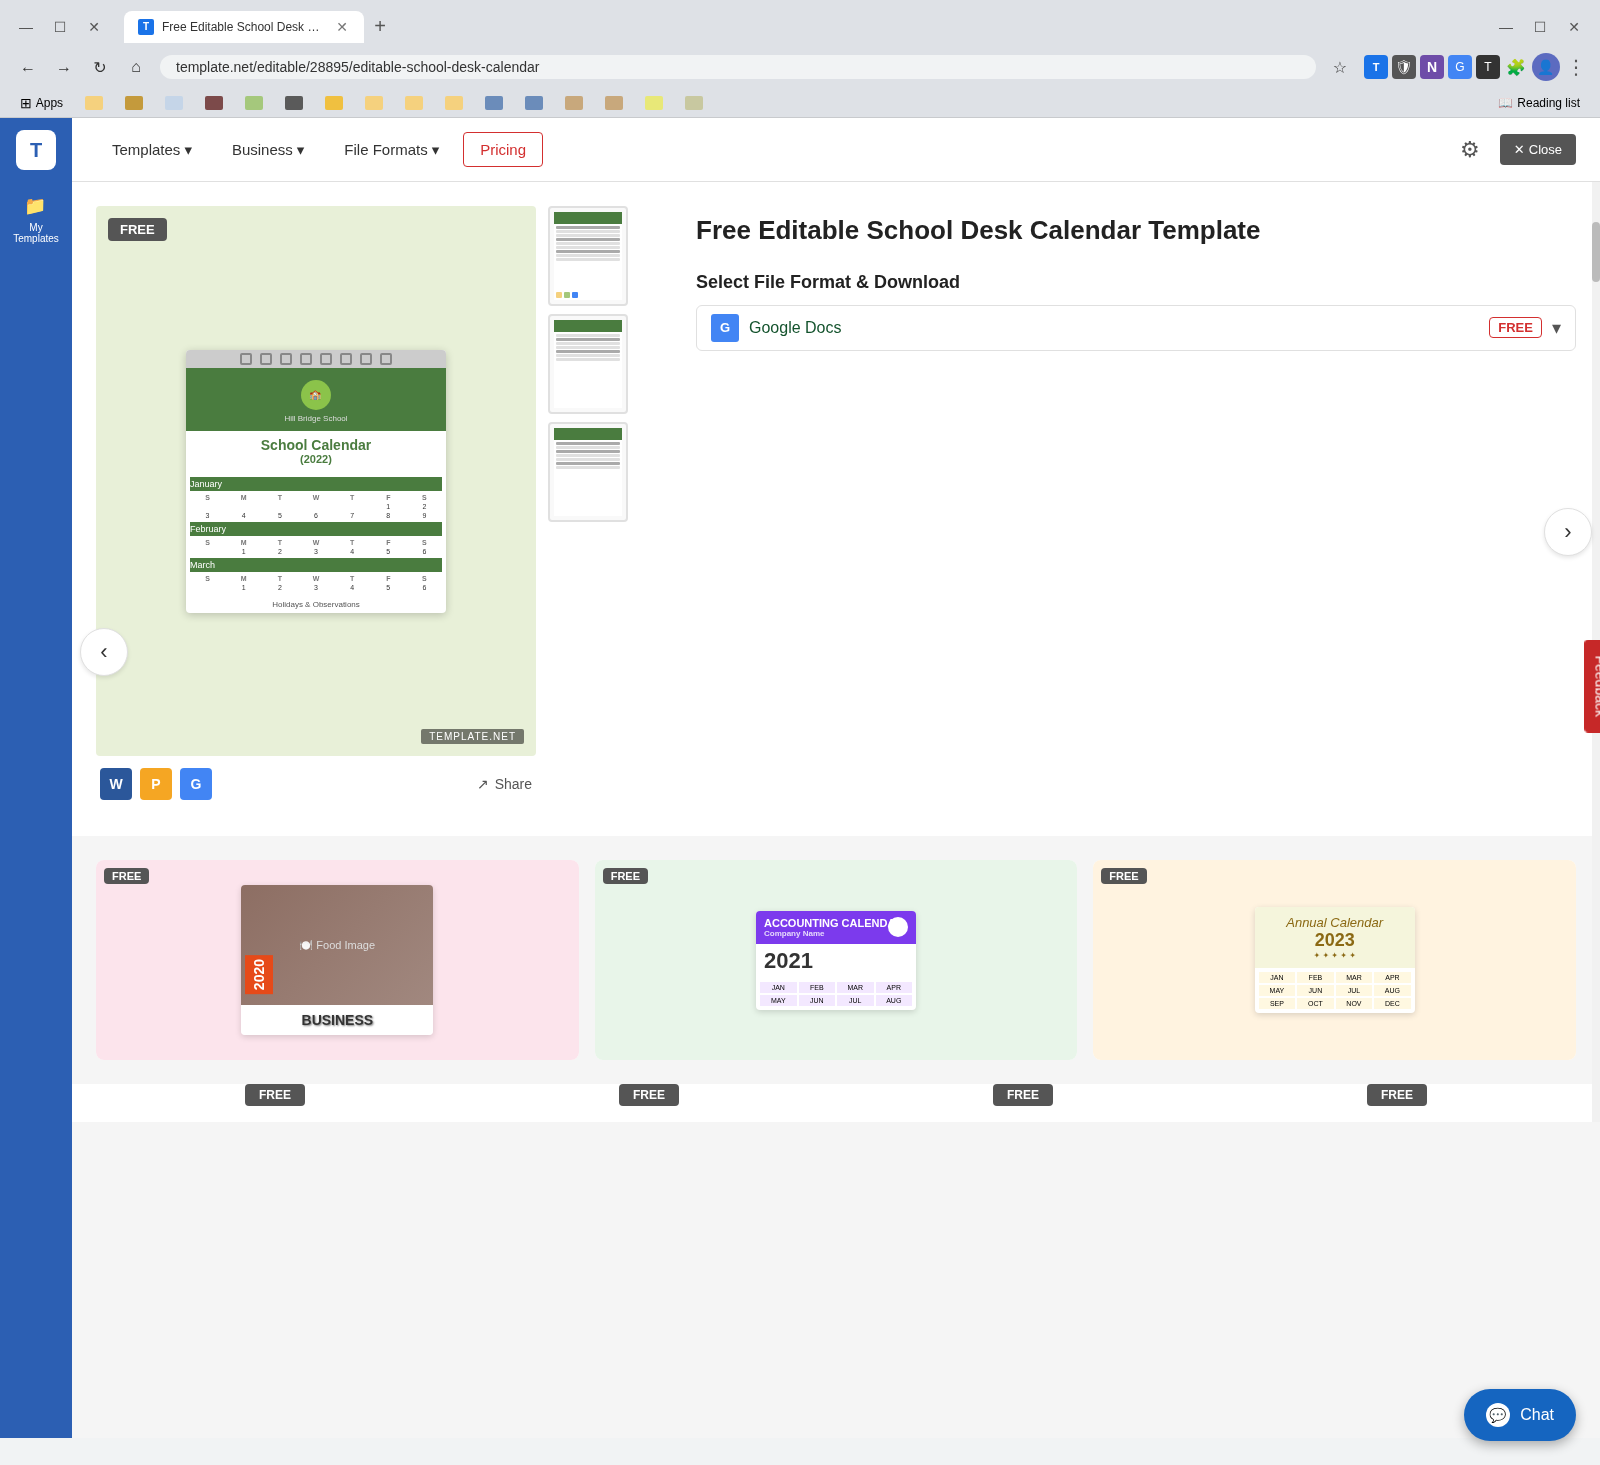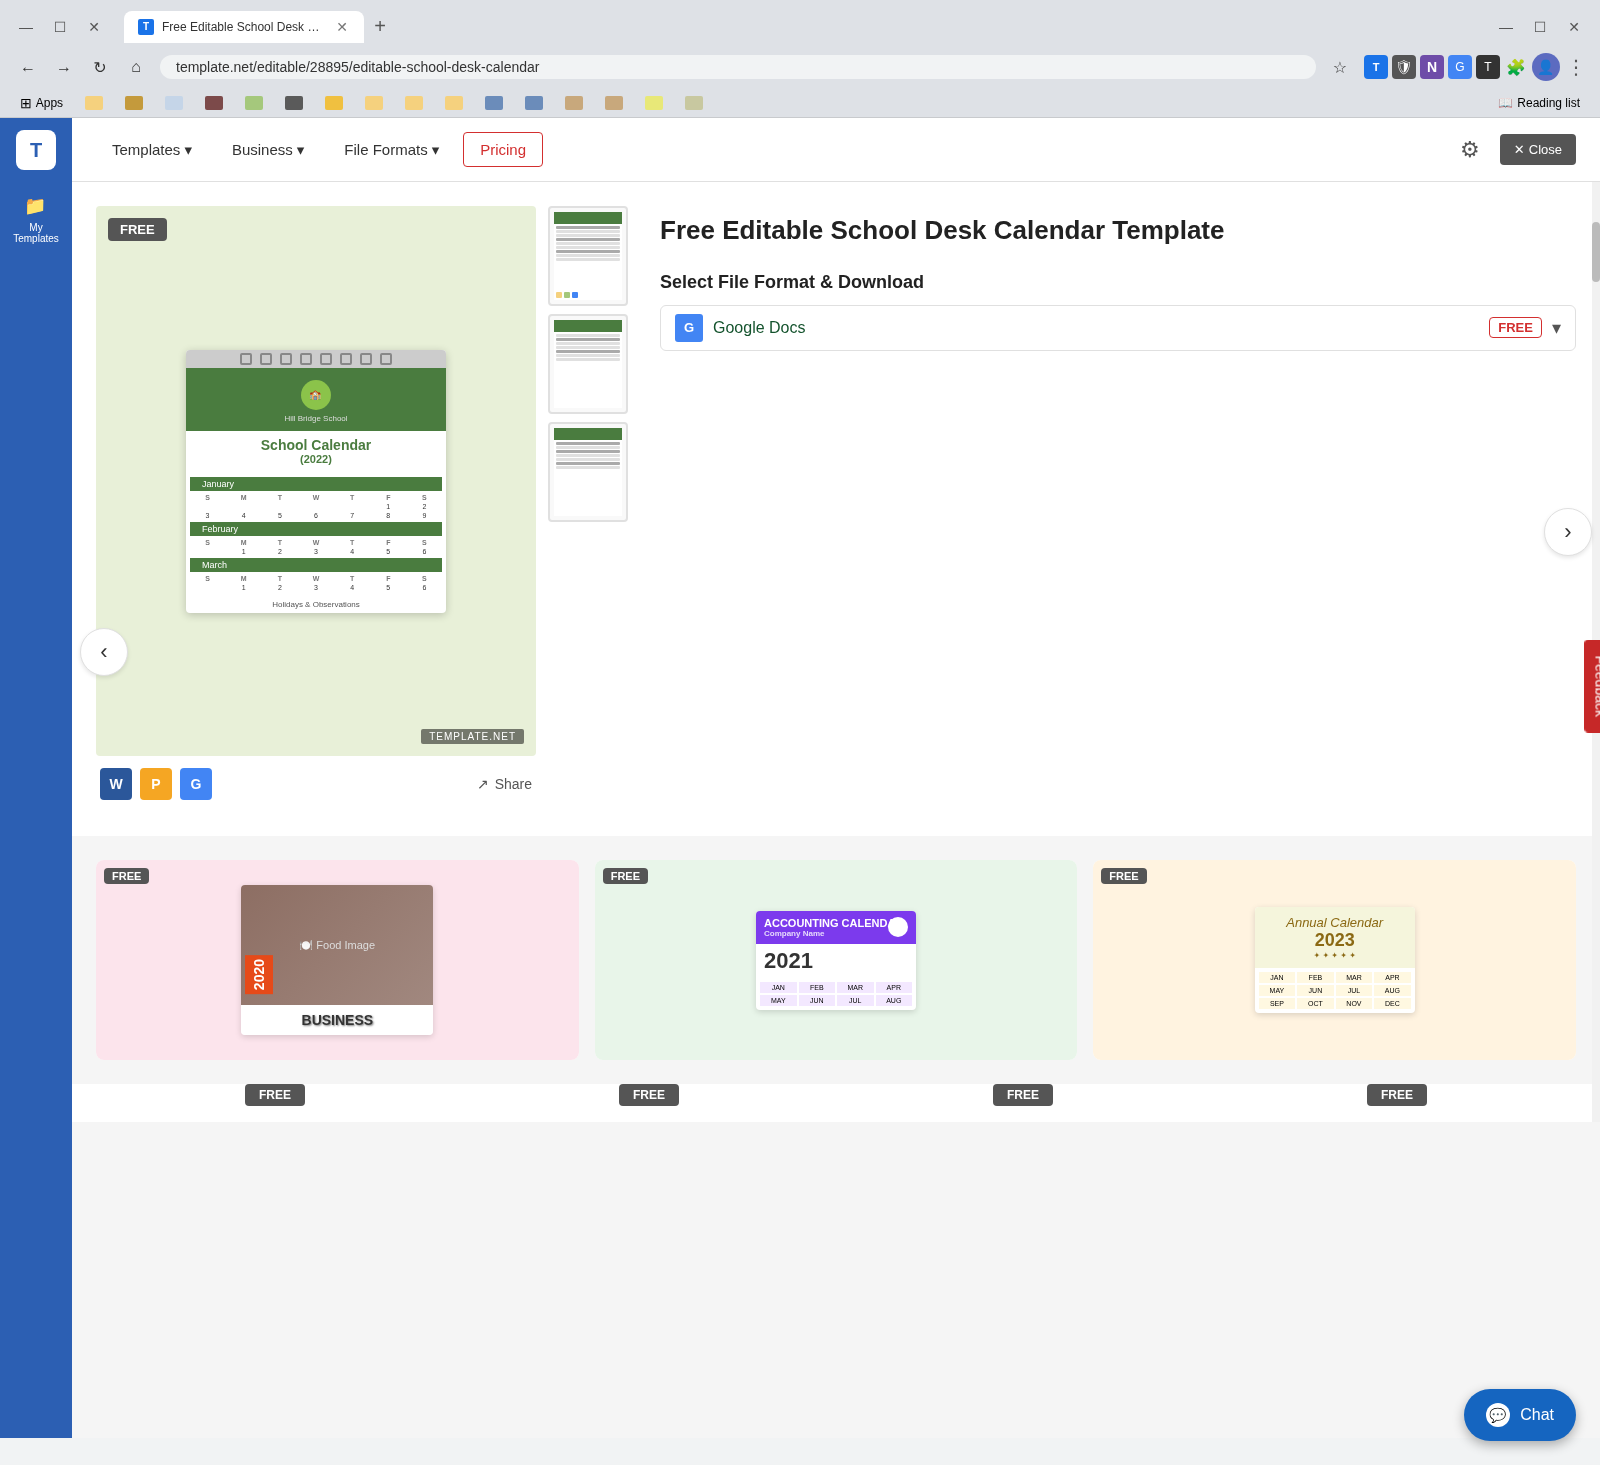--- a/index.html
+++ b/index.html
@@ -342,21 +342,21 @@
       font-size: 14px;
       font-weight: bold;
     }
     .calendar-grid {
       padding: 4px;
     }
     .calendar-month {
       background: #4a7c3f;
       color: white;
       font-size: 9px;
-      padding: 2px 12px;
+      padding: 2px 0;
       margin: 2px 0;
     }
     .calendar-row {
       display: grid;
       grid-template-columns: repeat(7, 1fr);
       gap: 1px;
       font-size: 7px;
       text-align: center;
     }
     .calendar-cell {
@@ -443,20 +443,21 @@
       height: 3px;
       background: #e0e0e0;
       border-radius: 1px;
     }
     .thumb-line.dark { background: #aaa; }
 
     
     .right-panel {
       flex: 1;
       padding: 8px 0 0;
+      margin-left: 36px;
     }
     .template-title {
       font-size: 26px;
       font-weight: bold;
       color: #222;
       line-height: 1.3;
       margin-bottom: 24px;
     }
     .section-label {
       font-size: 18px;

